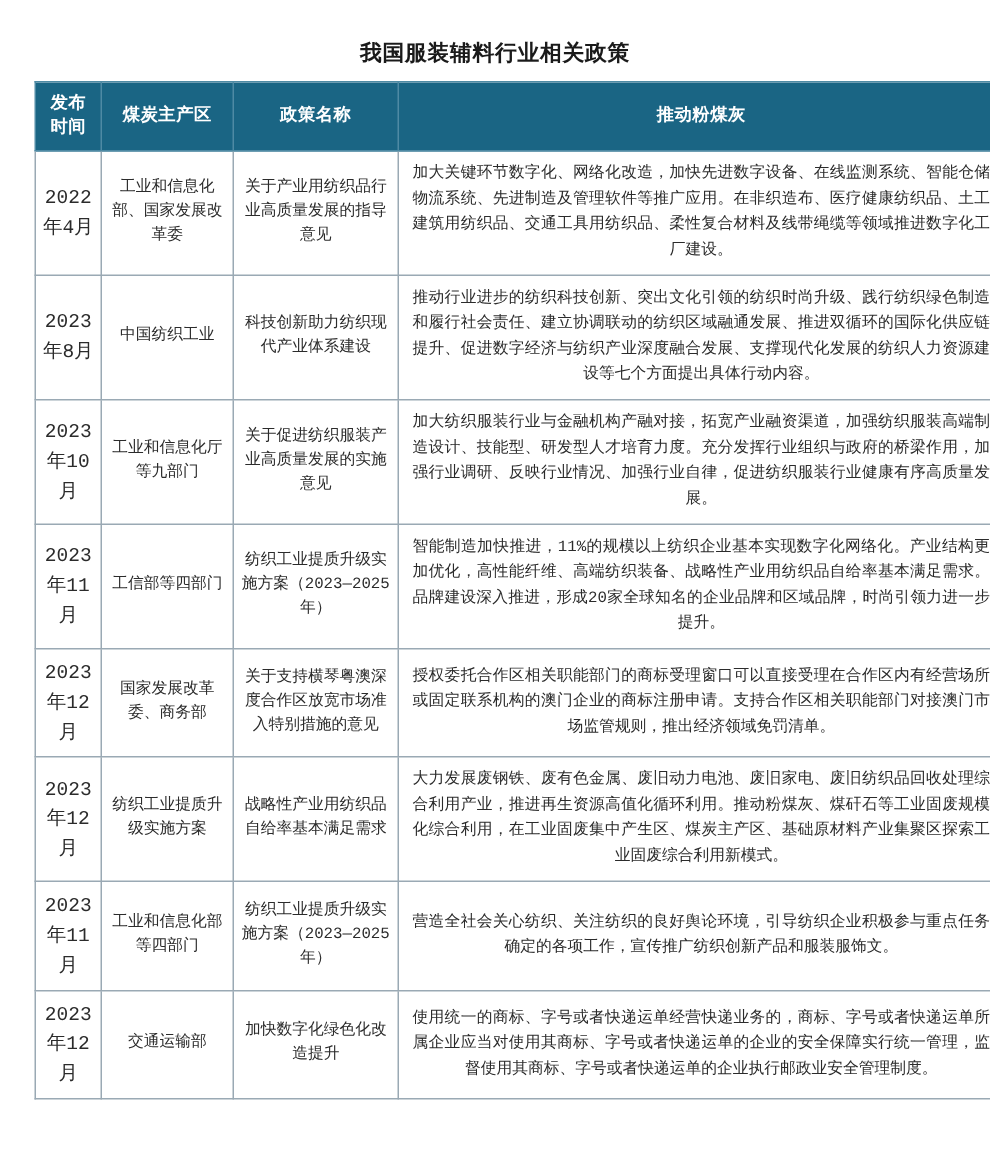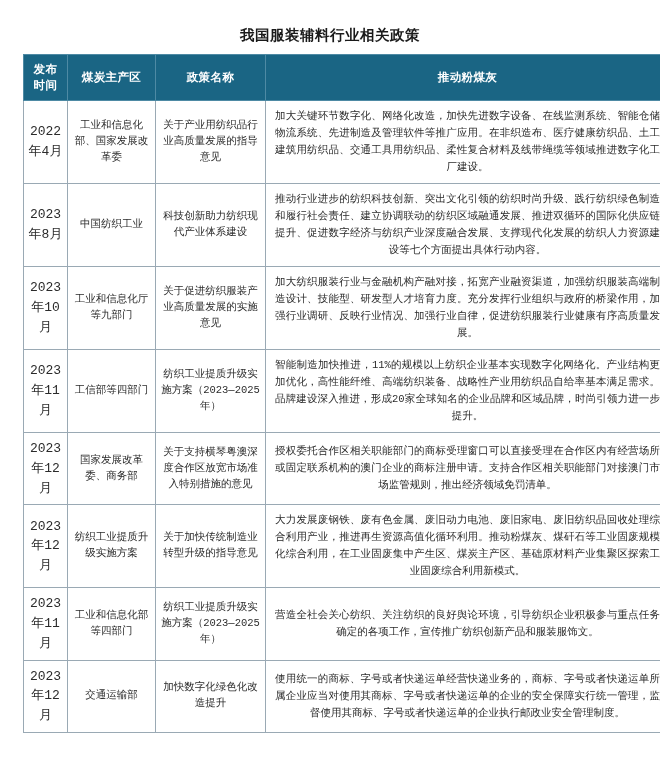--- a/index.html
+++ b/index.html
@@ -134,21 +134,21 @@
       </tr>
       <tr>
         <td class="cell-time">2023年12月</td>
         <td class="cell-dept">国家发展改革委、商务部</td>
         <td class="cell-name">关于支持横琴粤澳深度合作区放宽市场准入特别措施的意见</td>
         <td class="cell-body">授权委托合作区相关职能部门的商标受理窗口可以直接受理在合作区内有经营场所或固定联系机构的澳门企业的商标注册申请。支持合作区相关职能部门对接澳门市场监管规则，推出经济领域免罚清单。</td>
       </tr>
       <tr>
         <td class="cell-time">2023年12月</td>
         <td class="cell-dept">纺织工业提质升级实施方案</td>
-        <td class="cell-name">关于加快传统制造业转型升级的指导意见</td>
+        <td class="cell-name">战略性产业用纺织品自给率基本满足需求</td>
         <td class="cell-body">大力发展废钢铁、废有色金属、废旧动力电池、废旧家电、废旧纺织品回收处理综合利用产业，推进再生资源高值化循环利用。推动粉煤灰、煤矸石等工业固废规模化综合利用，在工业固废集中产生区、煤炭主产区、基础原材料产业集聚区探索工业固废综合利用新模式。</td>
       </tr>
       <tr>
         <td class="cell-time">2023年11月</td>
         <td class="cell-dept">工业和信息化部等四部门</td>
         <td class="cell-name">纺织工业提质升级实施方案（2023—2025年）</td>
         <td class="cell-body">营造全社会关心纺织、关注纺织的良好舆论环境，引导纺织企业积极参与重点任务确定的各项工作，宣传推广纺织创新产品和服装服饰文。</td>
       </tr>
       <tr>
         <td class="cell-time">2023年12月</td>

